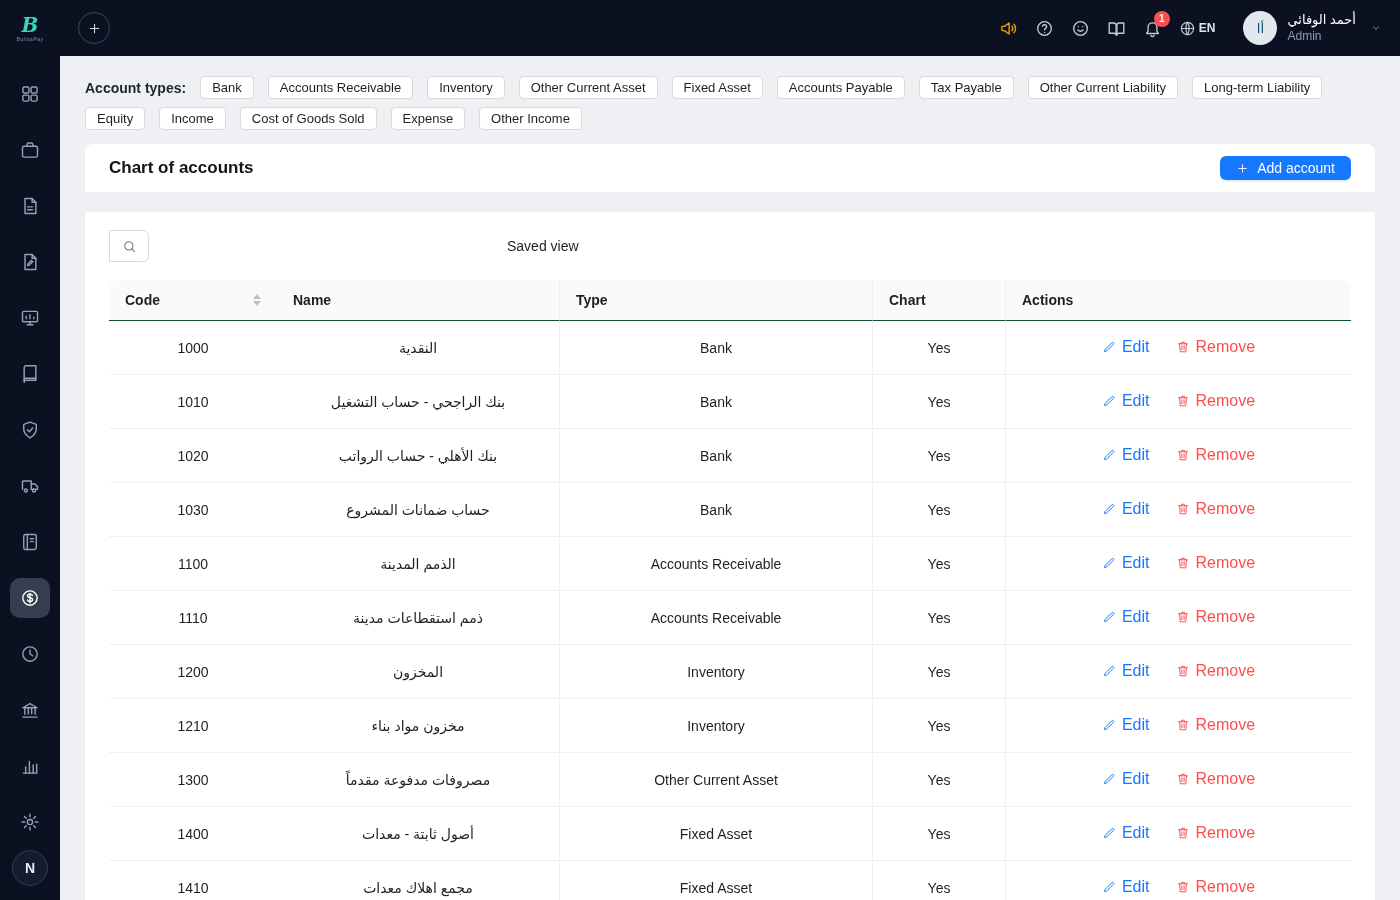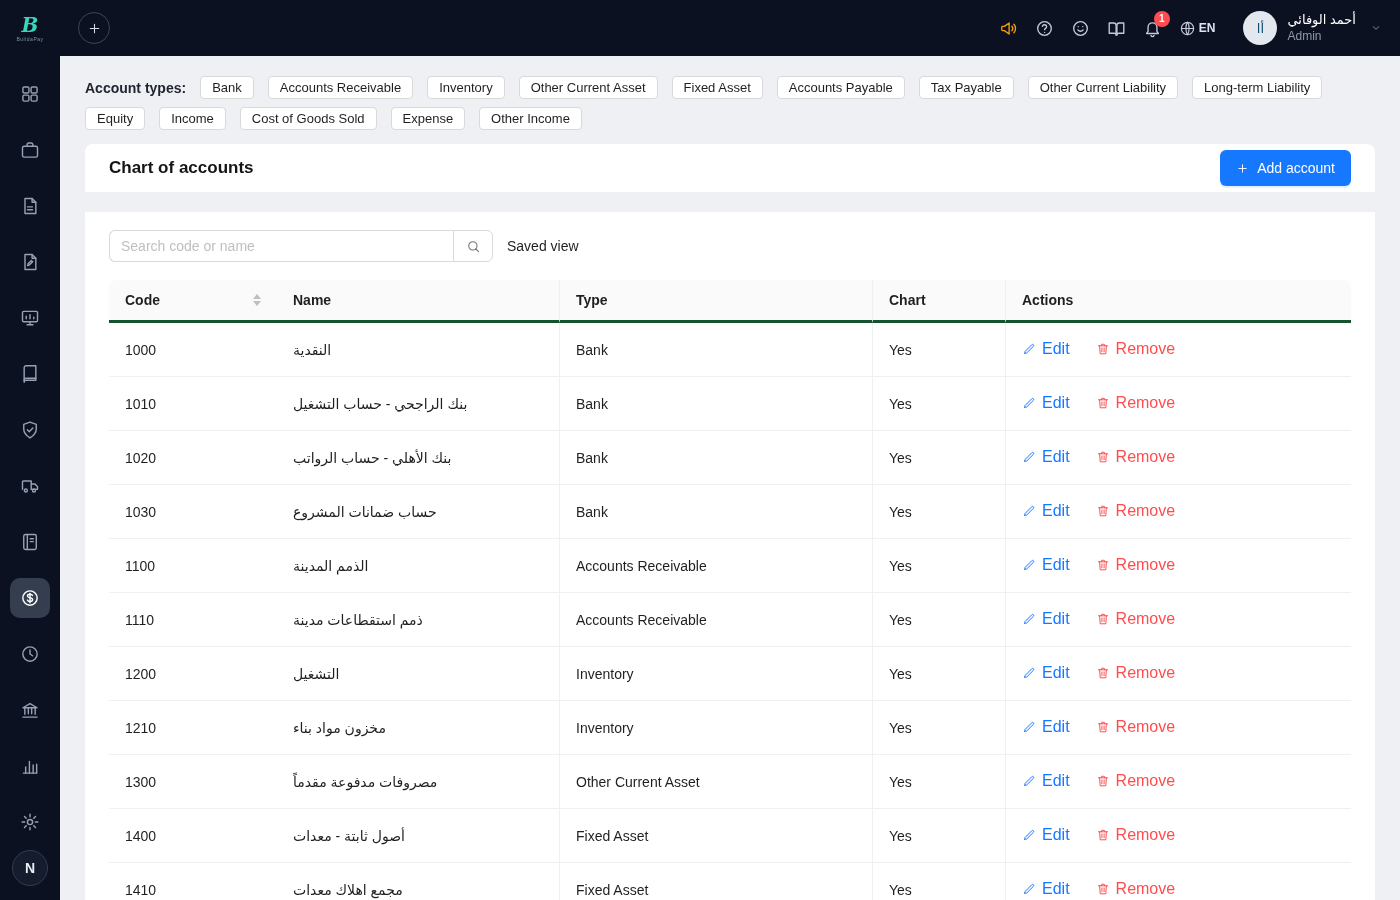--- a/index.html
+++ b/index.html
@@ -50,21 +50,21 @@
   .filters { display:flex; flex-wrap:wrap; align-items:center; column-gap:14px; row-gap:8px; }
   .filters-label { font-size:14px; font-weight:700; color:#1f2430; margin-right:0; }
   .chip { background:#ffffff; border:1px solid #d9d9d9; border-radius:4px; padding:3px 11px;
     font-size:13px; color:rgba(0,0,0,.88); cursor:pointer; white-space:nowrap; }
 
   
   .card { margin-top:14px; }
   .card-head { height:48px; background:#ffffff; border-radius:8px 8px 0 0; display:flex; align-items:center;
     justify-content:space-between; padding:0 24px; }
   .card-title { font-size:17px; font-weight:700; color:#141414; }
-  .btn-primary { display:flex; align-items:center; gap:8px; height:36px; padding:0 16px; background:#1677ff; border:none;
+  .btn-primary { display:flex; align-items:center; gap:8px; height:24px; padding:0 16px; background:#1677ff; border:none;
     border-radius:6px; color:#ffffff; font-size:14px; cursor:pointer; box-shadow:0 2px 0 rgba(5,145,255,.12); }
   .card-body { margin-top:20px; background:#ffffff; padding:14px 24px 24px; }
 
   
   .toolbar { display:flex; align-items:center; padding:4px 0 18px; }
   .search-group { display:flex; width:384px; }
   .search-input { flex:1; height:32px; border:1px solid #d9d9d9; border-right:none; border-radius:6px 0 0 6px;
     padding:0 11px; font-size:14px; outline:none; color:rgba(0,0,0,.88);
     font-family:"Liberation Sans","DejaVu Sans",sans-serif; }
   .search-input::placeholder { color:#bfbfbf; }
@@ -72,24 +72,24 @@
     color:rgba(0,0,0,.55); display:flex; align-items:center; justify-content:center; cursor:pointer; }
   .saved-label { margin:0 12px 0 14px; font-size:14px; color:rgba(0,0,0,.88); }
   .select { width:196px; height:32px; border:1px solid #d9d9d9; border-radius:6px; background:#fff; cursor:pointer;
     display:flex; align-items:center; justify-content:space-between; padding:0 11px; }
   .select-ph { font-size:14px; color:#bfbfbf; }
   .select-caret { color:rgba(0,0,0,.25); display:flex; }
 
   
   .tbl { width:100%; table-layout:fixed; border-collapse:separate; border-spacing:0; font-size:14px; }
   .tbl th { background:#fafafa; text-align:left; font-weight:700; color:rgba(0,0,0,.88);
-    padding:12px 16px; border-bottom:3px solid #14532d; }
+    padding:12px 16px; border-bottom:1px solid #14532d; }
   .tbl th:first-child { border-top-left-radius:8px; }
   .tbl th:last-child { border-top-right-radius:8px; }
-  .tbl td { padding:17px 16px; border-bottom:1px solid #f0f0f0; color:rgba(0,0,0,.88); overflow:hidden; white-space:nowrap; }
+  .tbl td { padding:17px 16px; border-bottom:1px solid #f0f0f0; color:rgba(0,0,0,.88); overflow:hidden; white-space:nowrap;text-align:center; }
   .vline { border-right:1px solid #f0f0f0; }
   .th-flex { display:flex; align-items:center; justify-content:space-between; }
   .sorter { display:inline-flex; flex-direction:column; gap:2px; margin-left:8px; }
   .car-up { width:0; height:0; border-left:4px solid transparent; border-right:4px solid transparent; border-bottom:5px solid #bfbfbf; }
   .car-down { width:0; height:0; border-left:4px solid transparent; border-right:4px solid transparent; border-top:5px solid #bfbfbf; }
   .link { display:inline-flex; align-items:center; gap:6px; font-size:16px; cursor:pointer; text-decoration:none; }
   .link.edit { color:#1677ff; }
   .link.remove { color:#ff4d4f; margin-left:26px; }
   .ic { display:inline-flex; align-items:center; justify-content:center; }
 </style>
@@ -338,21 +338,20 @@
                   <path d="M12 5.2v13.6M5.2 12h13.6"></path>
                 </svg>
               </span>
             <span>Add account</span>
           </button>
         </div>
 
         <div class="card-body">
           <div class="toolbar">
             <div class="search-group">
-              <input class="search-input" placeholder="Search code or name" style="">
               <button class="search-btn">
                 <span class="ic">
                     <svg width="15" height="15" viewBox="0 0 24 24" fill="none" stroke="currentColor" stroke-width="1.7" stroke-linecap="round" stroke-linejoin="round">
                       <circle cx="11" cy="11" r="6.6"></circle>
                       <path d="M20.2 20.2L15.7 15.7"></path>
                     </svg>
                   </span>
               </button>
             </div>
             <span class="saved-label">Saved view</span>
@@ -523,21 +522,21 @@
                           <path d="M9.2 6.5V4.9a1 1 0 0 1 1-1h3.6a1 1 0 0 1 1 1v1.6"></path>
                           <path d="M6.2 6.5l1 13.7h9.6l1-13.7"></path>
                           <path d="M10.1 10.2v6.4M13.9 10.2v6.4"></path>
                         </svg>
                       </span>
                       <span>Remove</span>
                     </a></td>
                 </tr>
                 <tr>
                   <td>1200</td>
-                  <td class="vline">التشغيل</td>
+                  <td class="vline">المخزون</td>
                   <td class="vline">Inventory</td>
                   <td class="vline">Yes</td>
                   <td><a class="link edit">
                       <span class="ic">
                         <svg width="14" height="14" viewBox="0 0 24 24" fill="none" stroke="currentColor" stroke-width="1.7" stroke-linecap="round" stroke-linejoin="round">
                           <path d="M4.7 19.3l.7-3.2L16.8 4.7a1.9 1.9 0 0 1 2.7 2.7L8.1 18.8l-3.4.5z"></path>
                         </svg>
                       </span>
                       <span>Edit</span>
                     </a><a class="link remove">

